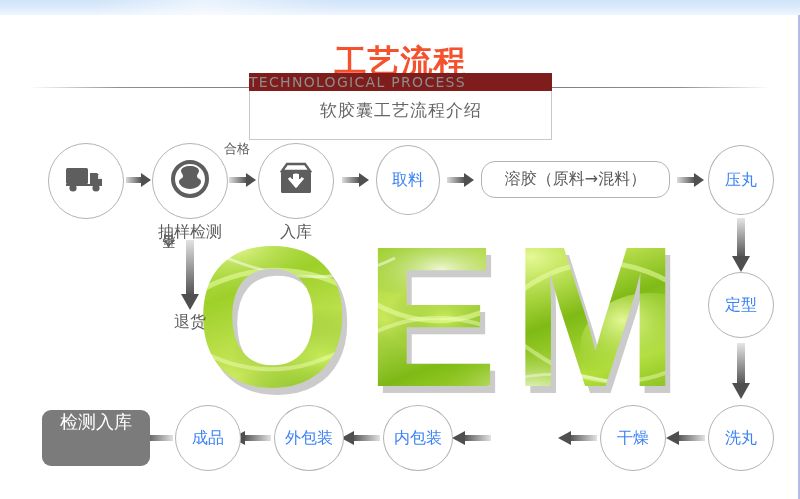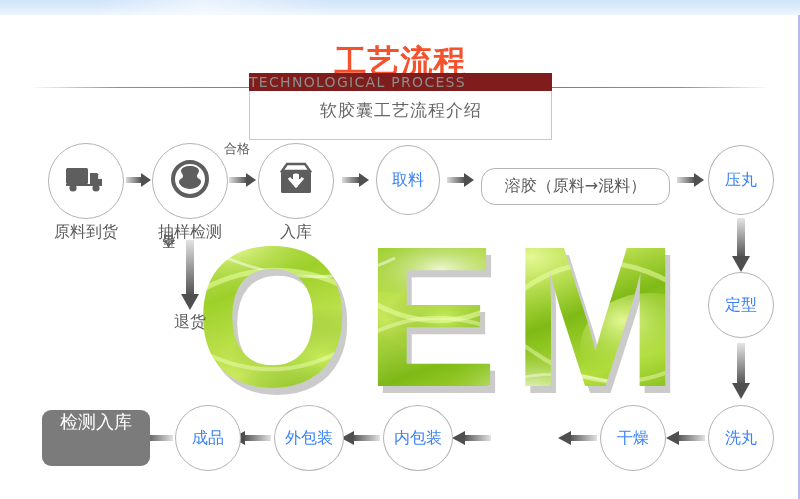--- a/index.html
+++ b/index.html
@@ -213,21 +213,20 @@
       <svg width="42" height="30" viewBox="0 0 42 30" xmlns="http://www.w3.org/2000/svg">
         <rect x="1" y="4" width="22" height="16" rx="1.5" fill="#5e5e5e"></rect>
         <path d="M25 9 h7 l5 5 v6 h-12 z" fill="#5e5e5e"></path>
         <rect x="1" y="20" width="36" height="2" fill="#5e5e5e"></rect>
         <circle cx="8" cy="24" r="3.6" fill="#5e5e5e"></circle>
         <circle cx="31" cy="24" r="3.6" fill="#5e5e5e"></circle>
         <rect x="33" y="11" width="5" height="4" fill="#ffffff" opacity=".9"></rect>
       </svg>
     </span>
   </div>
-  <div class="caption" style="left:28px; top:222px; width:116px;">原料到货</div>
 
   <div class="arrow" style="left:126px; top:172px;">
     <svg width="26" height="16" viewBox="0 0 26 16">
       <defs>
           <linearGradient id="ag1" x1="0" y1="0" x2="1" y2="0">
         <stop offset="0%" stop-color="#d9d9d9"></stop>
             <stop offset="100%" stop-color="#4f4f4f"></stop>
       </linearGradient>
         </defs>
       <rect x="0" y="5" width="16" height="6" fill="url(#ag1)"></rect>
@@ -296,21 +295,21 @@
           <linearGradient id="ag4" x1="0" y1="0" x2="1" y2="0">
         <stop offset="0%" stop-color="#dcdcdc"></stop>
             <stop offset="100%" stop-color="#4f4f4f"></stop>
       </linearGradient>
         </defs>
       <rect x="0" y="5" width="18" height="6" fill="url(#ag4)"></rect>
       <path d="M17 1 L27 8 L17 15 Z" fill="#4f4f4f"></path>
     </svg>
   </div>
 
-  <div class="node-pill" style="left:481px; top:168px; width:189px; height:37px;">
+  <div class="node-pill" style="left:481px; top:161px; width:189px; height:37px;">
     <span>溶胶（原料→混料）</span>
   </div>
 
   <div class="arrow" style="left:677px; top:172px;">
     <svg width="28" height="16" viewBox="0 0 28 16">
       <defs>
           <linearGradient id="ag5" x1="0" y1="0" x2="1" y2="0">
         <stop offset="0%" stop-color="#dcdcdc"></stop>
             <stop offset="100%" stop-color="#4f4f4f"></stop>
       </linearGradient>

